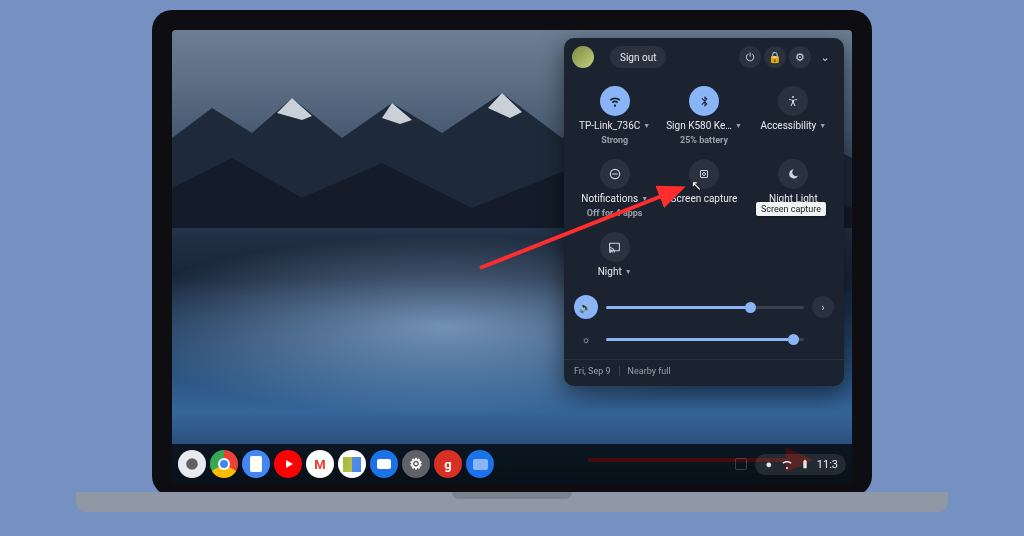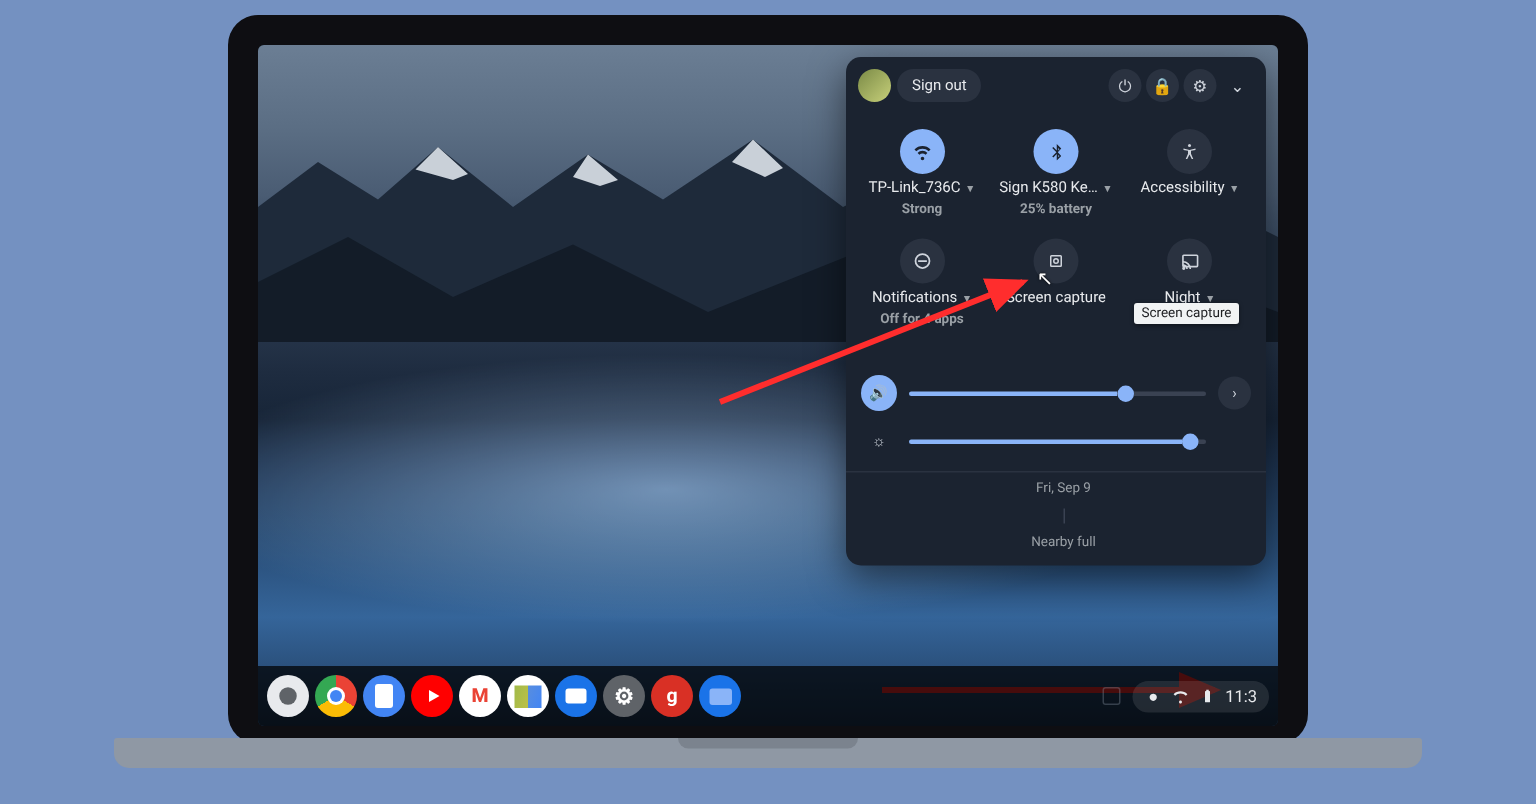--- a/index.html
+++ b/index.html
@@ -113,21 +113,21 @@
     right:8px; top:8px;
     width:280px;
     background:#1b2330;
     border-radius:10px;
     color:#e8eaed;
     font-size:10px;
     padding-bottom:6px;
     box-shadow: 0 8px 24px rgba(0,0,0,0.5);
   }
   .qs-header{
-    display:flex; gap:4px;
+    display:flex; gap:16px;
     padding:8px 8px 6px 8px;
   }
   .avatar{width:22px;height:22px;border-radius:50%;background:linear-gradient(135deg,#7a8a46,#c7d07a);}
   .sign-out{
     background:#2a3240; color:#e8eaed; border:none;
     padding:4px 10px; border-radius:12px; font-size:10px; cursor:pointer;
   }
   .hdr-icons{margin-left:auto;display:flex;gap:3px;align-items:center;}
   .circ{
     width:22px;height:22px;border-radius:50%;
@@ -163,21 +163,21 @@
   }
   .slider.vol{background:linear-gradient(to right,#8ab4f8 70%,#3a4252 70%);}
   .slider.dim{background:linear-gradient(to right,#8ab4f8 92%,#3a4252 92%);}
   .slider::after{content:"";position:absolute;top:-4px;width:11px;height:11px;border-radius:50%;background:#8ab4f8;}
   .slider.vol::after{left:70%;}
   .slider.dim::after{left:92%;}
   .sl-chev{width:22px;height:22px;border-radius:50%;background:#2a3240;display:flex;align-items:center;justify-content:center;color:#cfd4dc;font-size:10px;}
   .qs-footer{
     display:flex;gap:8px;align-items:center;
     padding:6px 0 4px 10px;font-size:9px;color:#9aa0a6;
-    border-top:1px solid #2a3240;margin-top:4px;flex-direction:column;
+    border-top:1px solid #2a3240;margin-top:4px;
   }
   .divider{width:1px;height:10px;background:#3a4252;}
   .tooltip{
     position:absolute;
     background:#f1f3f4;color:#202124;font-size:9px;
     padding:2px 5px;border-radius:2px;
     box-shadow:0 1px 3px rgba(0,0,0,0.4);
     white-space:nowrap;
   }
   .cursor{
@@ -281,20 +281,31 @@
                 <rect x="5" y="5" width="14" height="14" rx="1"></rect>
                 <circle cx="12" cy="12" r="3"></circle>
               </svg>
             </div>
           <div class="t-title">
               <span>Screen capture</span>
             </div>
           <div class="t-sub" style="height:10px"></div>
         </div>
 
+        <div class="tile">
+          <div class="tcirc">
+              <svg width="12" height="12" viewBox="0 0 24 24" fill="currentColor">
+                <path d="M14 3a9 9 0 108 12 7 7 0 01-8-12z"></path>
+              </svg>
+            </div>
+          <div class="t-title">
+              <span>Night Light</span>
+            </div>
+          <div class="t-sub">Off</div>
+        </div>
         <div class="tile">
           <div class="tcirc">
               <svg width="13" height="13" viewBox="0 0 24 24" fill="none" stroke="currentColor" stroke-width="2">
                 <rect x="3" y="4" width="18" height="14" rx="1"></rect>
                 <path d="M3 16a5 5 0 015 5M3 12a9 9 0 019 9" fill="none"></path>
                 <circle cx="4" cy="20" r="1" fill="currentColor"></circle>
               </svg>
             </div>
           <div class="t-title">
               <span>Night</span>

